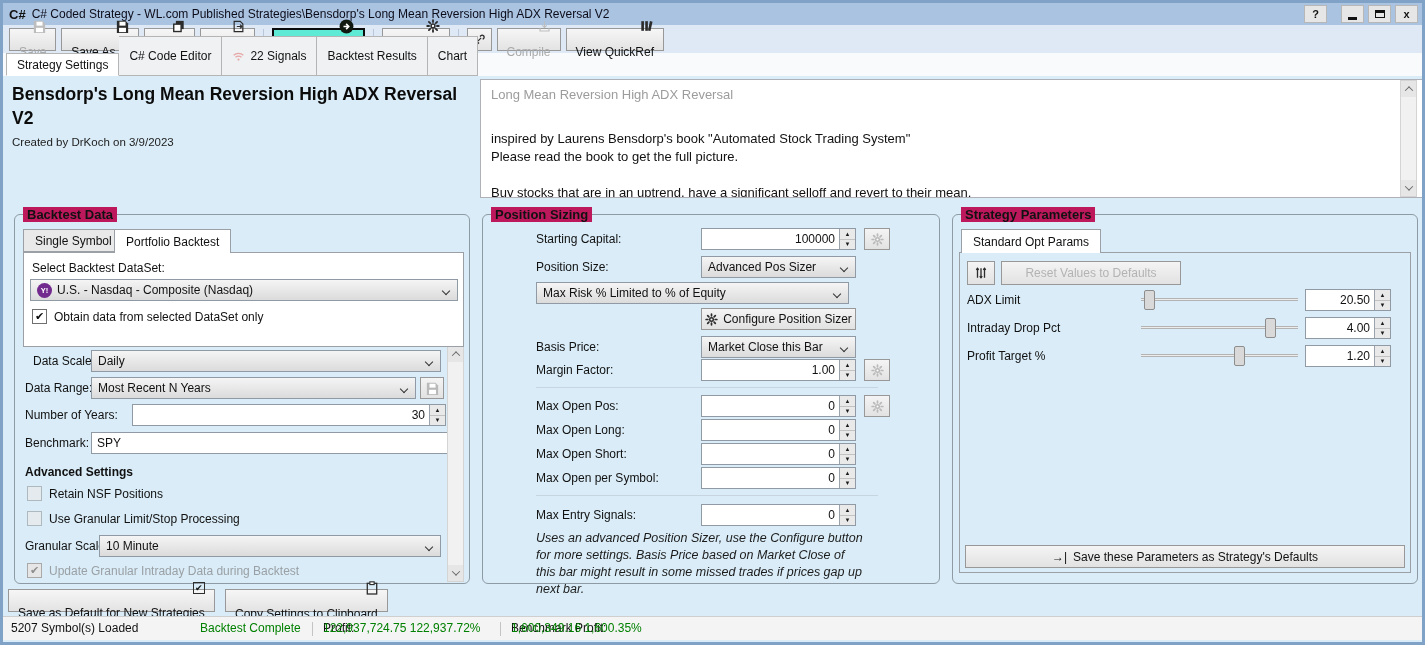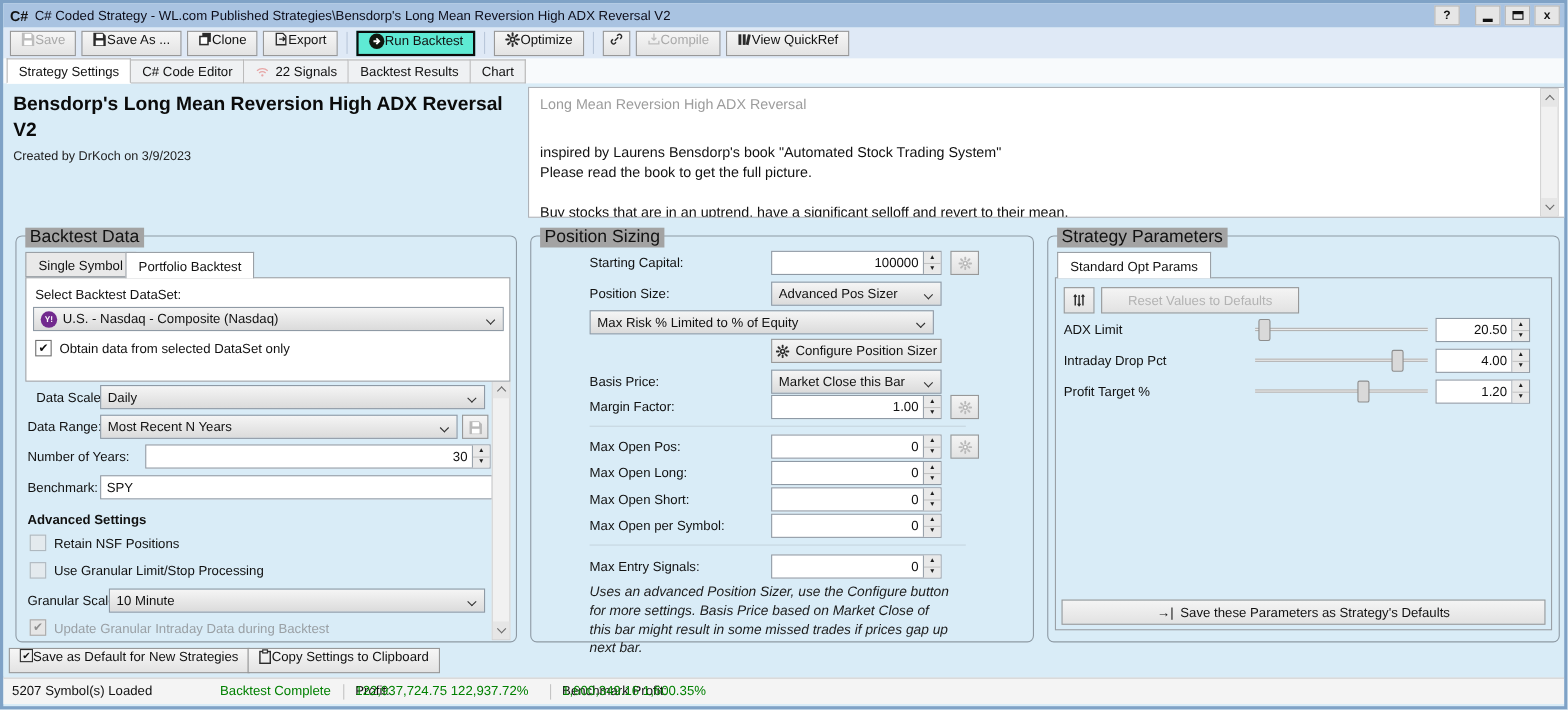--- a/index.html
+++ b/index.html
@@ -10,30 +10,30 @@
   .titlebar{height:22px;background:#a9c3e1;display:flex;align-items:center;padding:0 4px 0 6px;gap:6px;}
   .app-icon{font-weight:bold;font-size:13px;}
   .title{font-size:12px;color:#0d0d1a;white-space:nowrap;overflow:hidden;flex:1;}
   .winbtns{display:flex;gap:4px;align-items:center;}
   .wbtn{width:23px;height:18px;background:#e6e6e6;border:1px solid #b7b7b7;display:flex;align-items:center;justify-content:center;font-size:11px;font-weight:bold;color:#111;}
   .wbtn.help{margin-right:10px;}
   .glyph-min{width:9px;height:3px;background:#111;margin-top:8px;}
   .glyph-max{width:10px;height:8px;border:1.5px solid #111;border-top:3px solid #111;}
   
   .toolbar{height:28px;background:#dfe9f6;display:flex;align-items:center;gap:5px;padding:0 6px;}
-  .btn{display:inline-flex;align-items:flex-start;justify-content:center;gap:0;border:1px solid #989898;background:linear-gradient(#f6f6f6,#e3e3e3);padding:0 9px;font-size:12px;height:23px;white-space:nowrap;color:#111;}
+  .btn{display:inline-flex;align-items:flex-end;justify-content:center;gap:12px;border:1px solid #989898;background:linear-gradient(#f6f6f6,#e3e3e3);padding:0 9px;font-size:12px;height:23px;white-space:nowrap;color:#111;flex-direction:column;}
   .btn.disabled{color:#a9a9a9;}
   .btn.disabled .ic{color:#bdbdbd;}
   .btn.run{background:#5eead4;border:2px solid #0c0c0c;}
   .btn.iconic{padding:0 5px;}
   .tsep{width:1px;height:20px;background:#b9c7da;margin:0 3px;}
   .ic{flex:none;color:#2b2b2b;}
   
   .tabstrip{height:23px;background:#f8fafc;display:flex;align-items:flex-end;padding-left:3px;}
-  .ttab{height:22px;display:flex;align-items:center;gap:5px;padding:0 10px;background:#eff1f3;border:1px solid #b5b5b5;border-left:none;font-size:12px;color:#111;}
+  .ttab{height:40px;display:flex;align-items:center;gap:5px;padding:0 10px;background:#eff1f3;border:1px solid #b5b5b5;border-left:none;font-size:12px;color:#111;}
   .ttab:first-child{border-left:1px solid #b5b5b5;}
   .ttab.active{background:#fff;height:23px;border-bottom:1px solid #fff;position:relative;z-index:2;}
   .ttab .ic{color:#e7a6a6;}
   
   .content{position:absolute;top:73px;left:0;right:0;bottom:27px;background:#d9ecf7;}
   .h-title{position:absolute;left:9px;top:6px;width:455px;font-size:17.5px;font-weight:bold;line-height:24px;color:#0b0b0b;}
   .h-created{position:absolute;left:9px;top:60px;font-size:11.5px;color:#222;}
   .descbox{position:absolute;left:477px;top:3px;width:1024px;height:119px;background:#fff;border:1px solid #aeb2b8;padding:6px 24px 6px 10px;font-size:13px;line-height:18px;overflow:hidden;}
   .descbox .dhead{color:#9c9c9c;}
   .descbox .dgap{height:26px;}
@@ -41,21 +41,21 @@
   
   .sb{position:absolute;width:17px;background:#f1f1f1;border:1px solid #d4d4d4;}
   .sb .sbtn{position:absolute;left:0;right:0;height:16px;background:#e6e6e6;display:flex;align-items:center;justify-content:center;}
   .sb .sbtn.up{top:0;}
   .sb .sbtn.dn{bottom:0;}
   .chev{width:6px;height:6px;border-left:1.5px solid #6b6b6b;border-top:1.5px solid #6b6b6b;}
   .chev.u{transform:rotate(45deg) translate(1px,1px);}
   .chev.d{transform:rotate(225deg) translate(1px,1px);}
   
   .group{position:absolute;border:1px solid #8e9aa4;border-radius:6px;}
-  .legend{position:absolute;top:-8px;left:8px;background:#a3a3a3;padding:0 4px;font-weight:normal;font-size:16px;white-space:nowrap;}
+  .legend{position:absolute;top:-8px;left:8px;background:#be185d;padding:0 4px;font-weight:bold;font-size:13px;white-space:nowrap;}
   .lab{position:absolute;font-size:12px;line-height:22px;white-space:nowrap;color:#111;}
   .lab.b{font-weight:bold;}
   
   .combo{position:absolute;height:22px;border:1px solid #8f9aa5;background:linear-gradient(#f5f5f5,#dbdbdb);display:flex;align-items:center;gap:5px;padding:0 20px 0 6px;font-size:12px;white-space:nowrap;overflow:hidden;}
   .combo::after{content:"";position:absolute;right:8px;top:8px;width:5px;height:5px;border-right:1.3px solid #333;border-bottom:1.3px solid #333;transform:rotate(45deg);}
   
   .tfield{position:absolute;height:22px;border:1px solid #8f9aa5;background:#fff;display:flex;align-items:center;padding:0 5px;font-size:12px;}
   .numfield{position:absolute;height:22px;border:1px solid #8f9aa5;background:#fff;display:flex;align-items:stretch;font-size:12px;}
   .numfield .val{flex:1;text-align:right;padding:3px 4px 0 4px;}
   .spin{width:16px;display:flex;flex-direction:column;border-left:1px solid #9aa3ac;}

